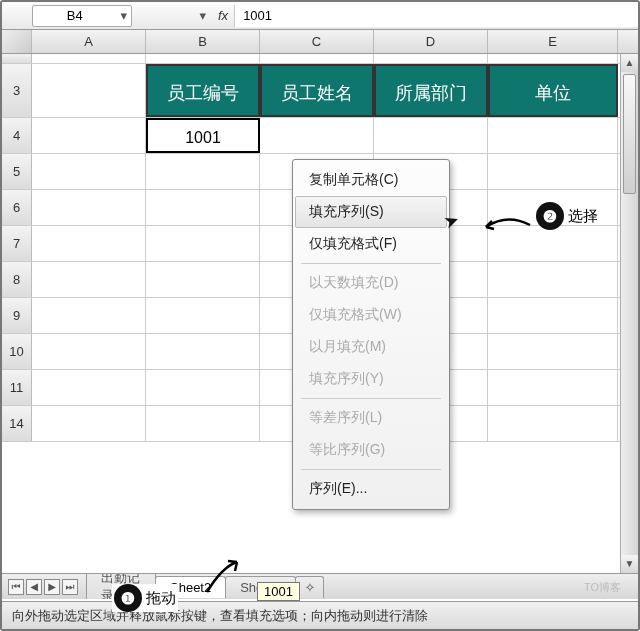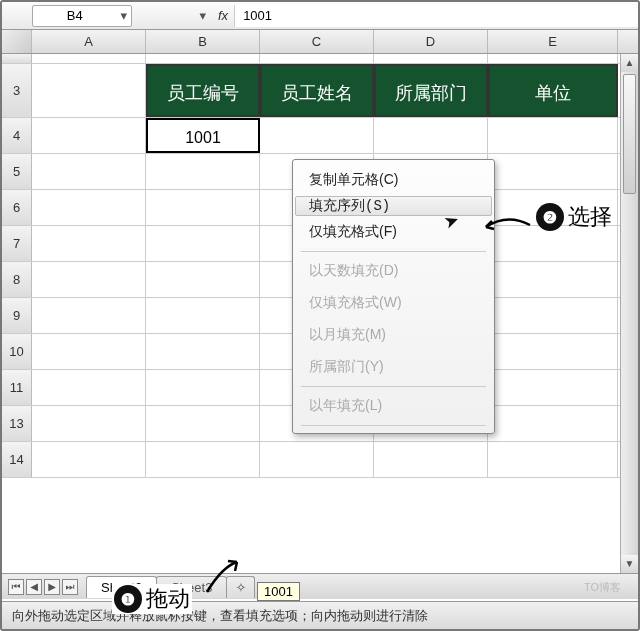--- a/index.html
+++ b/index.html
@@ -17,34 +17,34 @@
   .col-h { border-right: 1px solid #bbb; text-align: center; line-height: 24px; color: #333; }
   .cA { width: 114px; } .cB { width: 114px; } .cC { width: 114px; } .cD { width: 114px; } .cE { width: 130px; }
   .rows { }
   .row { display: flex; border-bottom: 1px solid #ccc; height: 36px; }
   .row.short { height: 10px; }
   .row-h { width: 30px; background: linear-gradient(#f3f3f3,#dcdcdc); border-right: 1px solid #bbb; text-align: center; line-height: 36px; color:#333; }
   .row.short .row-h { line-height: 10px; font-size:0; }
   .cell { border-right: 1px solid #ccc; line-height: 36px; text-align: center; background:#fff; }
   .hdr-row { height: 54px; }
   .hdr-row .row-h { line-height: 54px; }
-  .hdr-row .cell { line-height: 54px; font-size: 18px; font-weight: 400; color: #fff; background: #14532d; border: 2px solid #333; }
+  .hdr-row .cell { line-height: 54px; font-size: 18px; font-weight: 400; color: #fff; background: #0f766e; border: 2px solid #333; }
   .hdr-row .cell.blankA { background:#fff; border:0; border-right:1px solid #ccc; }
   .sel-cell { border: 2px solid #000; background:#fff; font-size:16px; position:relative; }
-  .context-menu { position: absolute; left: 290px; top: 157px; width: 203px; background: linear-gradient(#fdfdfd,#f0f0f0); border: 1px solid #888; border-radius: 3px; box-shadow: 2px 3px 6px rgba(0,0,0,0.3); padding: 4px 2px; z-index: 50; }
+  .context-menu { position: absolute; left: 290px; top: 157px; width: 158px; background: linear-gradient(#fdfdfd,#f0f0f0); border: 1px solid #888; border-radius: 3px; box-shadow: 2px 3px 6px rgba(0,0,0,0.3); padding: 4px 2px; z-index: 50; }
   .menu-item { padding: 7px 14px; font-size: 14px; color: #222; cursor: default; border-radius:2px; }
-  .menu-item.hover { background: linear-gradient(#f5f5f5,#e4e4e4); border:1px solid #bbb; padding:0 13px;font-family:Liberation Mono, monospace; }
+  .menu-item.hover { background: linear-gradient(#f5f5f5,#e4e4e4); border:1px solid #bbb; padding:6px 13px; }
   .menu-item.disabled { color: #aaa; }
   .menu-sep { height:1px; background:#ccc; margin:3px 6px; }
   .cursor-arrow { position:absolute; left:442px; top:208px; font-size:18px; z-index:60; transform: rotate(-20deg); color:#111;}
   .callout-arrow1 { position:absolute; left:480px; top:213px; width:50px; height:20px; z-index:55;}
   .callout-arrow1 svg { width:100%; height:100%; }
   .callout2 { position:absolute; left:534px; top:200px; z-index:55; display:flex; align-items:center; gap:4px;}
   .circ { width:28px; height:28px; border-radius:50%; background:#111; color:#fff; display:flex; align-items:center; justify-content:center; font-weight:bold; font-size:16px;}
-  .ctext { font-size:22px; }
+  .ctext { font-size:15px; }
   .callout1 { position:absolute; left:110px; top:582px; z-index:80; display:flex; align-items:center; gap:4px; background:#fff; padding:0 2px;}
   .callout-arrow2 { position:absolute; left:200px; top:555px; width:40px; height:40px; z-index:75;}
   .tabs { position:absolute; left:0; bottom:30px; right:0; height:26px; background: linear-gradient(#eee,#d7d7d7); border-top:1px solid #999; display:flex; align-items:center; padding-left:6px; gap:0; overflow:hidden;}
   .tab-nav { display:flex; gap:2px; margin-right:8px;}
   .tab-nav span { width:16px; height:16px; border:1px solid #888; background:#f5f5f5; text-align:center; font-size:10px; line-height:14px; color:#555;}
   .tab { padding: 3px 14px; background:#fff; border:1px solid #999; border-bottom:none; border-radius:3px 3px 0 0; font-size:13px; margin-right:-1px;}
   .tab.inactive { background: linear-gradient(#eee,#ddd); color:#555;}
   .tooltip-box { position:absolute; left:255px; bottom:28px; border:1px solid #777; background:#ffffe1; padding:1px 6px; font-size:13px; z-index:70;}
   .status { position:absolute; left:0; bottom:0; right:0; height:28px; background: linear-gradient(#f0f0f0,#dbdbdb); border-top:1px solid #999; padding:5px 10px; font-size:13px; color:#333;}
   .watermark { position:absolute; right:17px; bottom:34px; font-size:11px; color:#bbb; z-index:90;}
@@ -152,50 +152,44 @@
       </div>
     <div class="row">
         <div class="row-h">11</div>
         <div class="cell cA"></div>
         <div class="cell cB"></div>
         <div class="cell cC"></div>
         <div class="cell cD"></div>
         <div class="cell cE"></div>
       </div>
     <div class="row">
-        <div class="row-h">13</div>
-        <div class="cell cA"></div>
-        <div class="cell cB"></div>
-        <div class="cell cC"></div>
-        <div class="cell cD"></div>
-        <div class="cell cE"></div>
-      </div>
-    <div class="row">
         <div class="row-h">14</div>
         <div class="cell cA"></div>
         <div class="cell cB"></div>
         <div class="cell cC"></div>
         <div class="cell cD"></div>
         <div class="cell cE"></div>
       </div>
   </div>
 </div>
 
 <div class="context-menu">
   <div class="menu-item">复制单元格(C)</div>
   <div class="menu-item hover">填充序列(S)</div>
   <div class="menu-item">仅填充格式(F)</div>
   <div class="menu-sep"></div>
   <div class="menu-item disabled">以天数填充(D)</div>
   <div class="menu-item disabled">仅填充格式(W)</div>
   <div class="menu-item disabled">以月填充(M)</div>
-  <div class="menu-item disabled">所属部门(Y)</div>
+  <div class="menu-item disabled">填充序列(Y)</div>
   <div class="menu-sep"></div>
-  <div class="menu-item disabled">以年填充(L)</div>
+  <div class="menu-item disabled">等差序列(L)</div>
+  <div class="menu-item disabled">等比序列(G)</div>
   <div class="menu-sep"></div>
+  <div class="menu-item">序列(E)...</div>
 </div>
 
 <div class="cursor-arrow">➤</div>
 
 <div class="callout-arrow1">
   <svg viewBox="0 0 50 20">
       <path d="M48 10 Q 25 -2 4 12" stroke="#000" stroke-width="2.5" fill="none"></path>
       <path d="M4 12 l6 -6 M4 12 l8 2" stroke="#000" stroke-width="2.5" fill="none"></path>
     </svg>
 </div>
@@ -217,20 +211,21 @@
 
 <div class="tooltip-box">1001</div>
 
 <div class="tabs">
   <div class="tab-nav">
     <span>⏮</span>
     <span>◀</span>
     <span>▶</span>
     <span>⏭</span>
   </div>
+  <div class="tab inactive" style="max-width:70px; overflow:hidden;">出勤记录</div>
   <div class="tab">Sheet2</div>
   <div class="tab inactive">Sheet3</div>
   <div class="tab inactive" style="padding:3px 8px;">✧</div>
 </div>
 
 <div class="status">向外拖动选定区域并释放鼠标按键，查看填充选项；向内拖动则进行清除</div>
 
 <div class="scroll-v">
   <div class="btn up">▲</div>
   <div class="thumb"></div>

